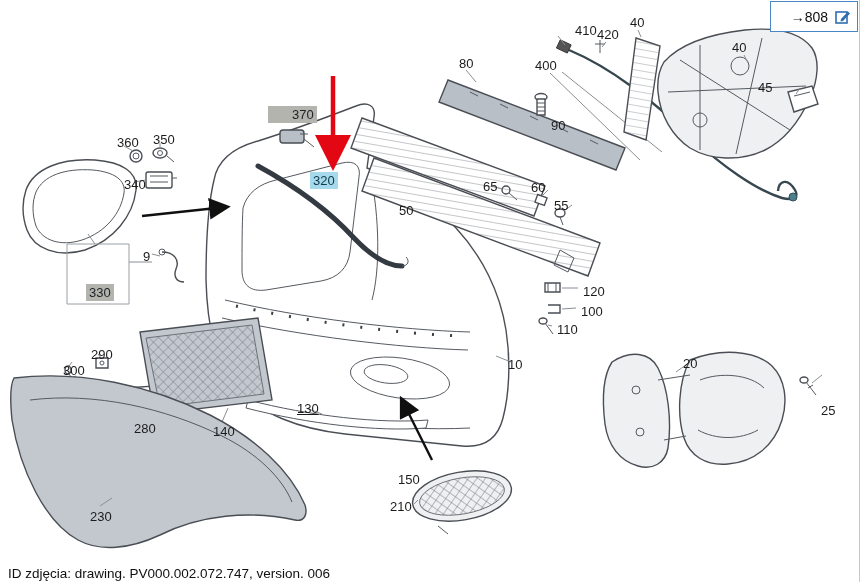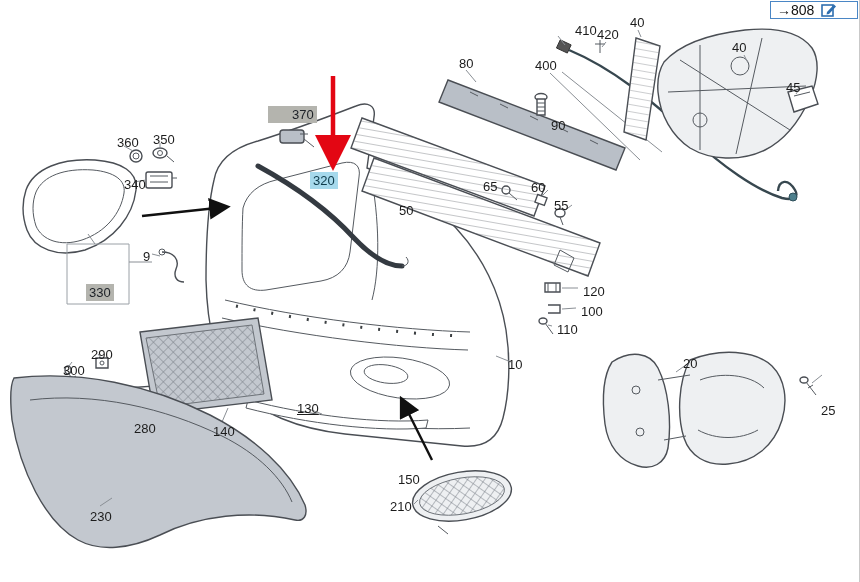--- a/index.html
+++ b/index.html
@@ -16,23 +16,23 @@
   .fillsteel { fill:#b9bfc7; }
   .filllight { fill:#eef0f2; }
   .seal { stroke:#343a41; stroke-width:5; fill:none; stroke-linecap:round; }
   .wire { stroke:#37474f; stroke-width:2.4; fill:none; }
   .blackarrow { stroke:#101010; stroke-width:2.4; fill:none; }
   .redarrow { stroke:var(--arrow_red,#e30613); stroke-width:4.5; fill:none; }
   .part-label { position:absolute; font-size:13px; line-height:17px; color:#1c1c1c;
                 padding:0 3px; white-space:nowrap; cursor:pointer; }
   .hl-blue { background:var(--highlight_selected,#a6d9ec); color:#0d3a4a; }
   .hl-gray { background:var(--highlight_visited,#b4b4ae); color:#20242a; }
-  .header-box { position:absolute; top:1px; right:1px; height:18px; min-width:88px;
+  .header-box { position:absolute; top:1px; right:1px; height:31px; min-width:88px;
                 border:1px solid #4a86c5; background:#fff; display:flex; align-items:center;
-                justify-content:flex-start; gap:7px; padding:0 6px;margin-left:24px; }
+                justify-content:flex-end; gap:7px; padding:0 6px;margin-left:24px; }
   .nav-ref { font-size:14px; color:#101010; cursor:pointer; }
   .edit-icon { display:inline-flex; cursor:pointer; }
   .footer-id { position:absolute; left:8px; top:566px; font-size:13.5px; color:#101010; }
 </style>
 </head>
 <body>
 
 <div class="canvas">
 
   <svg class="art" width="860" height="582" viewBox="0 0 860 582">
@@ -218,21 +218,21 @@
     <path class="redarrow" d="M333,76 L333,162" marker-end="url(#arrR)"></path>
   </svg>
 
   <div>
       <div class="part-label" style="left: 548px; top: 22px; margin-left: 24px;">410</div>
       <div class="part-label" style="left: 594px; top: 26px;">420</div>
       <div class="part-label" style="left: 627px; top: 14px;">40</div>
       <div class="part-label" style="left: 729px; top: 39px;">40</div>
       <div class="part-label" style="left: 532px; top: 57px;">400</div>
       <div class="part-label" style="left: 456px; top: 55px;">80</div>
-      <div class="part-label" style="left: 783px; top: 79px;">45</div>
+      <div class="part-label" style="left: 755px; top: 79px;">45</div>
       <div class="part-label" style="left: 548px; top: 117px;">90</div>
       <div class="part-label hl-gray" style="left: 268px; top: 106px; padding-left: 24px;">370</div>
       <div class="part-label" style="left: 114px; top: 134px;">360</div>
       <div class="part-label" style="left: 150px; top: 131px;">350</div>
       <div class="part-label" style="left: 121px; top: 176px;">340</div>
       <div class="part-label hl-blue" style="left: 310px; top: 172px;">320</div>
       <div class="part-label" style="left: 480px; top: 178px;">65</div>
       <div class="part-label" style="left: 528px; top: 179px;">60</div>
       <div class="part-label" style="left: 551px; top: 197px;">55</div>
       <div class="part-label" style="left: 396px; top: 202px;">50</div>
@@ -257,13 +257,14 @@
   <div class="header-box">
     <span class="nav-ref">→808</span>
     <span class="edit-icon">
       <svg width="16" height="16" viewBox="0 0 16 16">
         <rect x="1" y="3" width="11" height="11" fill="none" stroke="#2f6fb0" stroke-width="1.6"></rect>
         <path d="M6 10 L13 2.5 L15 4.5 L8 12 L5.5 12.6 Z" fill="#2f6fb0"></path>
       </svg>
     </span>
   </div>
 
+  <div class="footer-id">ID zdjęcia: drawing. PV000.002.072.747, version. 006</div>
 </div>
 
 </body></html>

